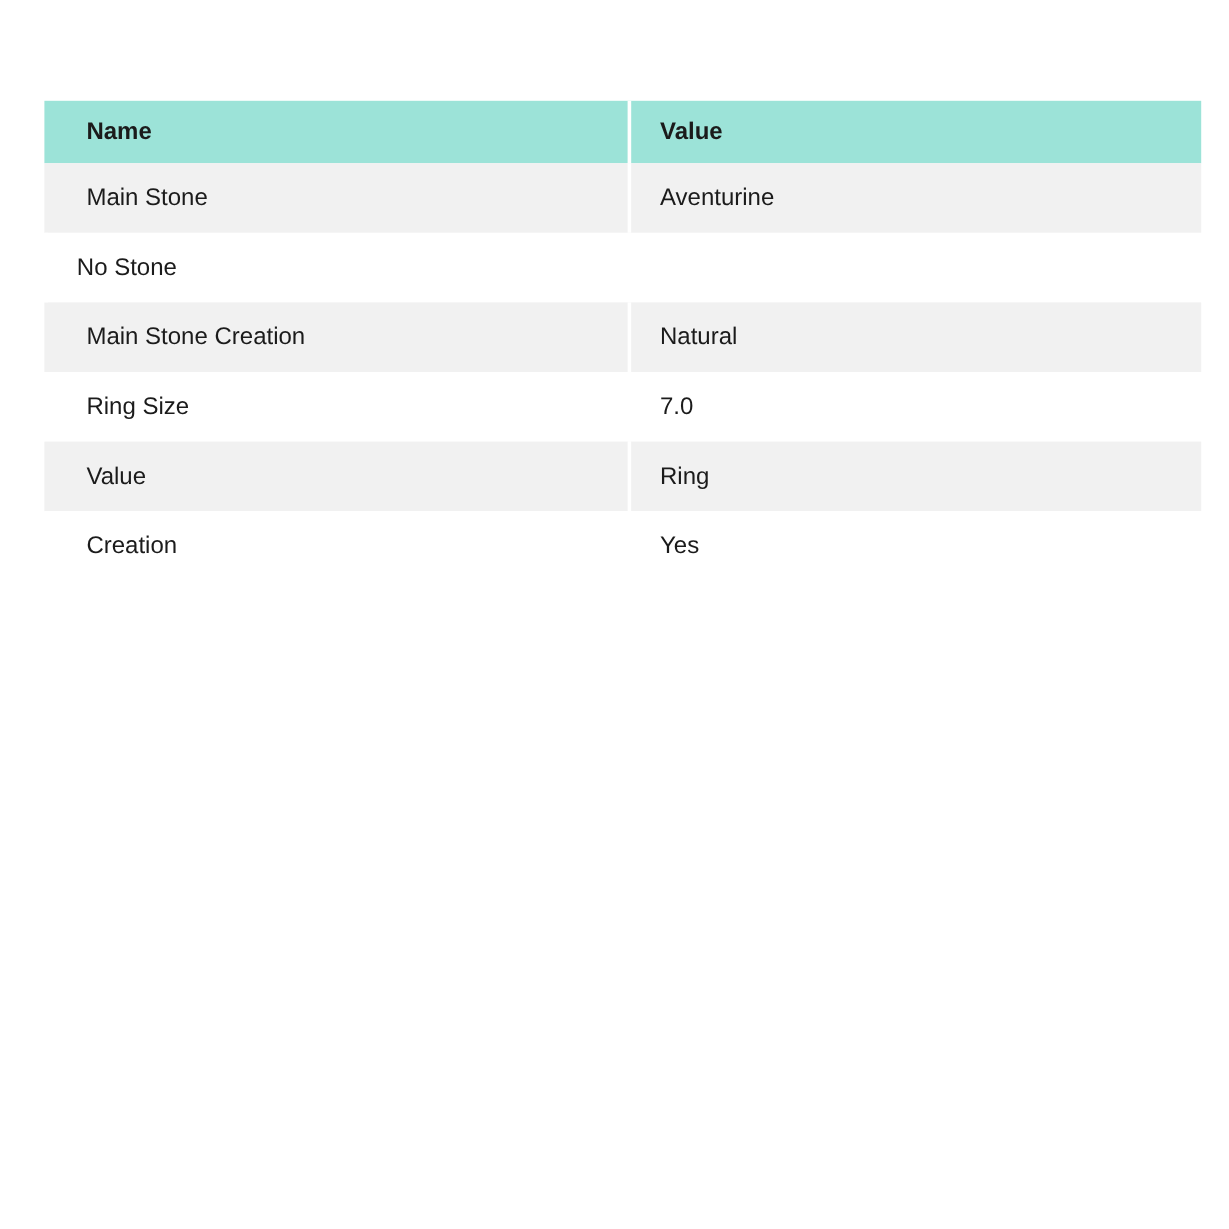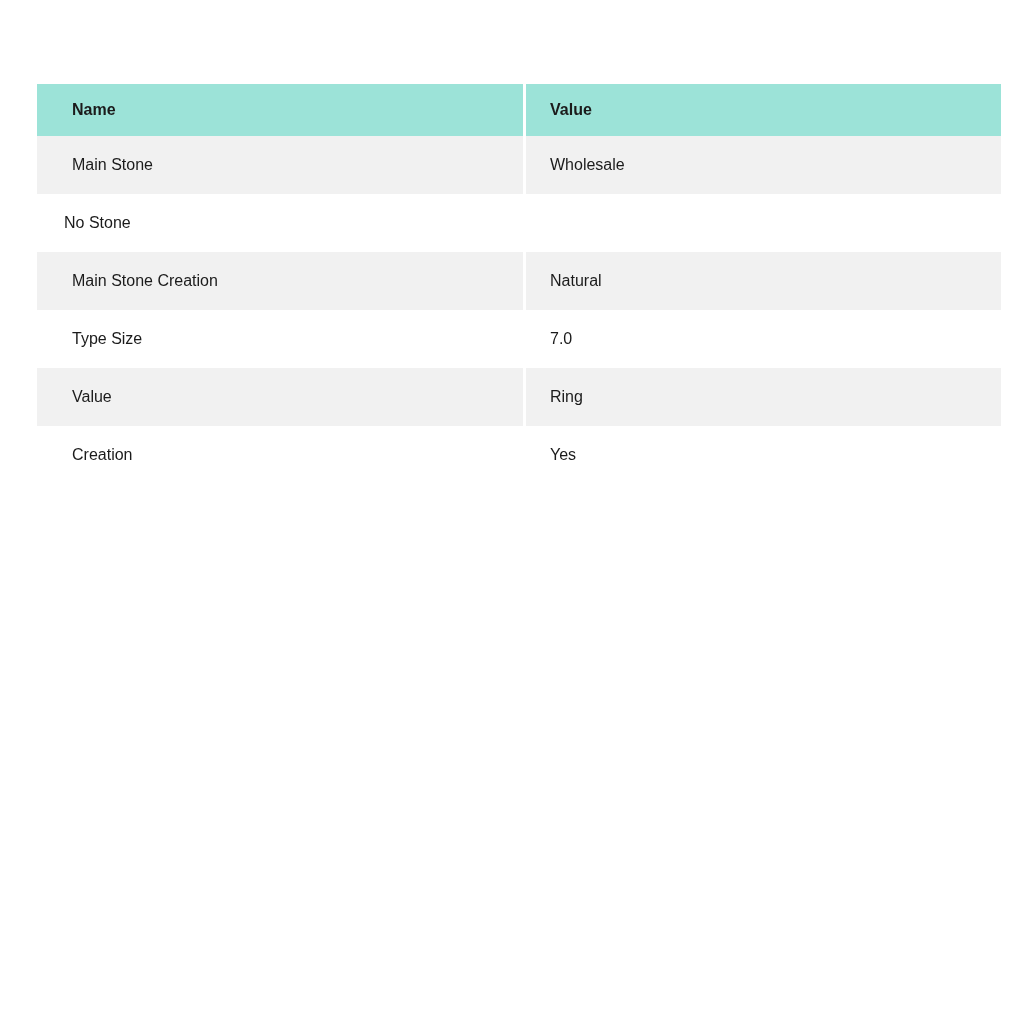--- a/index.html
+++ b/index.html
@@ -17,21 +17,21 @@
     height: 1024px;
     background: #ffffff;
     overflow: hidden;
   }
   .attr-table {
     position: absolute;
     left: 37px;
     top: 84px;
     width: 964px;
     color: var(--text-color, #1b1b1b);
-    font-size: 16px;
+    font-size: 20px;
   }
   .tr {
     display: flex;
     width: 100%;
     height: 58px;
     align-items: center;
     background: var(--row-bg, #ffffff);
   }
   .tr.header {
     height: 52px;
@@ -67,34 +67,34 @@
   <div class="attr-table">
 
     <div class="tr header">
       <div class="td col-name">Name</div>
       <div class="td col-value">Value</div>
     </div>
 
 
     <div class="tr alt">
       <div class="td col-name">Main Stone</div>
-      <div class="td col-value">Wholesale</div>
+      <div class="td col-value">Aventurine</div>
     </div>
 
     <div class="tr">
       <div class="td col-value">No Stone</div>
     </div>
 
     <div class="tr alt">
       <div class="td col-name">Main Stone Creation</div>
       <div class="td col-value">Natural</div>
     </div>
 
     <div class="tr">
-      <div class="td col-name">Type Size</div>
+      <div class="td col-name">Ring Size</div>
       <div class="td col-value">7.0</div>
     </div>
 
     <div class="tr alt">
       <div class="td col-name">Value</div>
       <div class="td col-value">Ring</div>
     </div>
 
     <div class="tr">
       <div class="td col-name">Creation</div>

